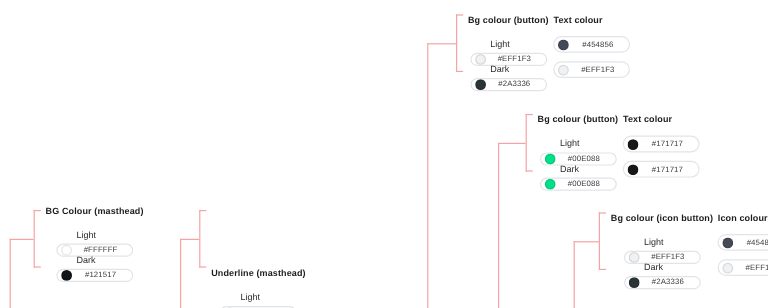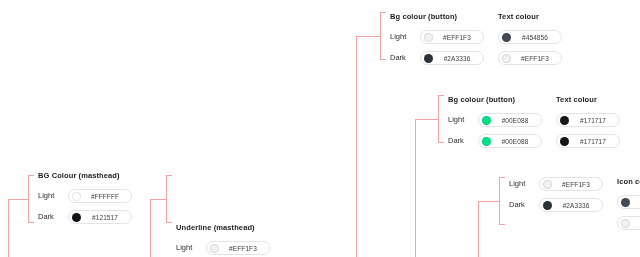--- a/index.html
+++ b/index.html
@@ -33,21 +33,21 @@
     border-right: none;
     width: 6px;
     box-sizing: border-box;
   }
 
   
   .group {
     position: absolute;
     display: flex;
     flex-direction: row;
-    gap: 14px;
+    gap: 4px;
   }
   .col {
     display: flex;
     flex-direction: column;
   }
   .col-title {
     font-size: 7.5px;
     font-weight: bold;
     color: #1c1c1c;
     letter-spacing: 0.1px;
@@ -55,21 +55,21 @@
     margin-bottom: 8px;
     white-space: nowrap;
   }
   .rows {
     display: flex;
     flex-direction: column;
     gap: 7px;
   }
   .row {
     display: flex;
-    flex-direction: row;
+    flex-direction: column;
     align-items: center;
     height: 14px;
   }
   .mode-label {
     font-size: 7.5px;
     color: #2b2b2b;
     line-height: 14px;
     width: 30px;
     white-space: nowrap;
   }
@@ -236,20 +236,21 @@
             <span class="swatch" style="background: rgb(23, 23, 23);"></span>
             <span class="hex">#171717</span>
           </div>
         </div>
       </div>
     </div>
   </div>
 <div class="bracket" style="left: 499px; top: 177px; height: 48px;"></div>
 <div class="group" style="left: 509px; top: 177px;">
     <div class="col">
+      <div class="col-title">Bg colour (icon button)</div>
       <div class="rows">
         <div class="row">
           <div class="mode-label">Light</div>
           <div class="pill" style="border-color: rgb(226, 228, 232);">
             <span class="swatch" style="background: rgb(239, 241, 243);"></span>
             <span class="hex">#EFF1F3</span>
           </div>
         </div>
         <div class="row">
           <div class="mode-label">Dark</div>

